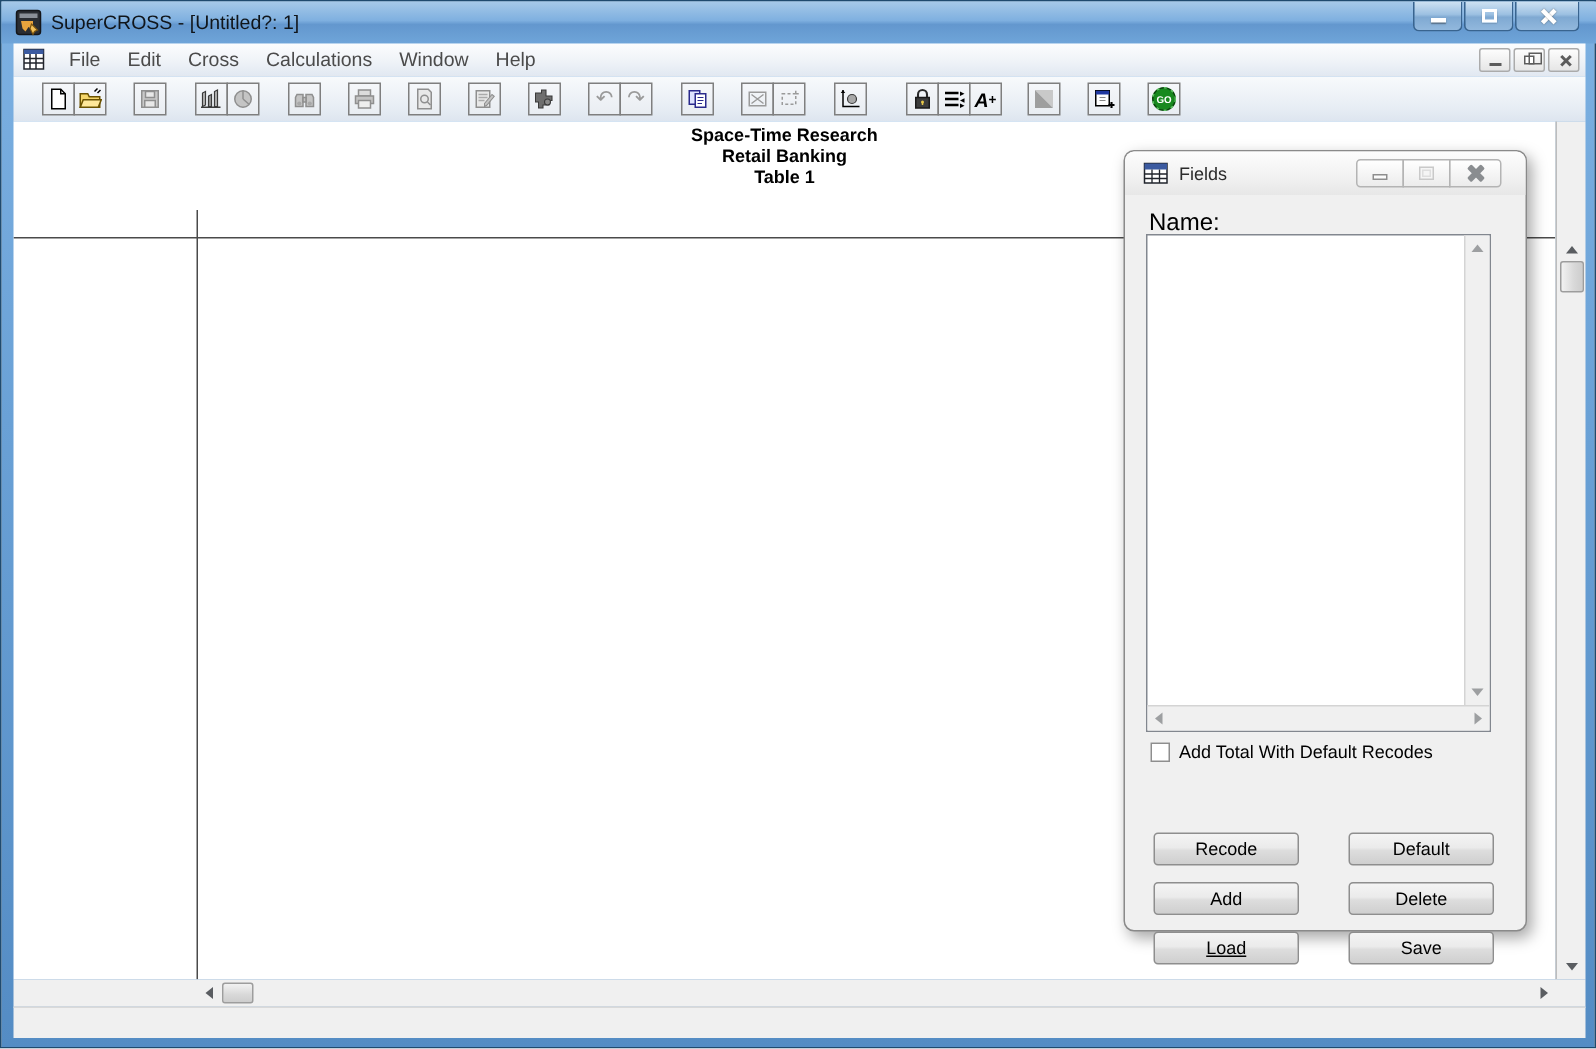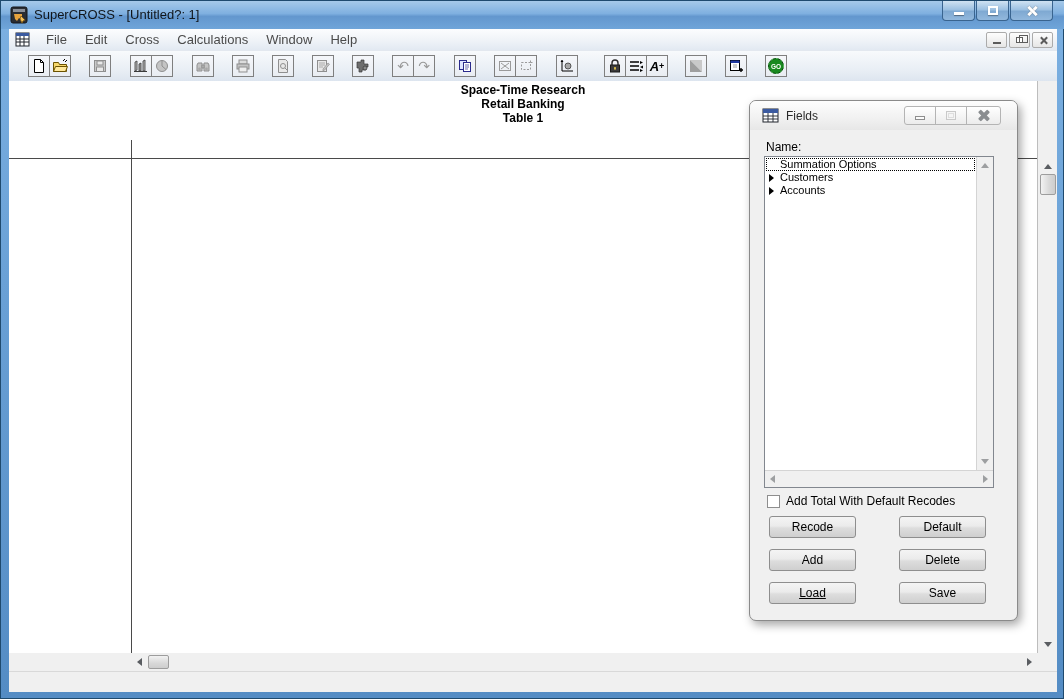--- a/index.html
+++ b/index.html
@@ -92,39 +92,39 @@
     border:1px solid #b4b4b4; margin-left:-1px; }
   .dlg-btnc:first-child { border-radius:3px 0 0 3px; }
   .dlg-btnc:last-child { border-radius:0 3px 3px 0; width:35px; }
   .dlg-gmin { position:absolute; left:50%; bottom:4px; width:10px; height:4px; margin-left:-5px; border:1px solid #8e8e8e; background:#fbfbfb; }
   .dlg-gmax { position:absolute; left:50%; top:50%; width:10px; height:9px; margin:-5px 0 0 -5px; border:1px solid #c9c9c9; background:#f5f5f5; }
   .dlg-gmax::before { content:""; position:absolute; left:1px; top:1px; right:1px; bottom:1px; border:1px solid #dedede; }
   .dlg-gx { position:absolute; left:50%; top:50%; width:11px; height:11px; margin:-6px 0 0 -6px; }
   .dlg-gx::before,.dlg-gx::after { content:""; position:absolute; left:4px; top:-1px; width:4px; height:13px; background:#8a8d90; border-radius:1px; }
   .dlg-gx::before { transform:rotate(45deg); } .dlg-gx::after { transform:rotate(-45deg); }
 
-  .dlg-name-label { position:absolute; left:16px; top:39px; font-size:12px; color:#000; }
+  .dlg-name-label { position:absolute; left:16px; top:39px; font-size:16px; color:#000; }
   .listbox { position:absolute; left:14px; top:55px; width:230px; height:332px;
     background:#fff; border:1px solid #82878f; }
   .list-items { position:absolute; left:1px; top:1px; right:18px; }
   .list-row { position:relative; height:13px; line-height:13px; font-size:11px; color:#000;
     padding-left:14px; white-space:nowrap; cursor:default; }
   .list-row.focused { outline:1px dotted #000; outline-offset:-1px; }
   .expander { position:absolute; left:3px; top:3px; width:0; height:0;
     border-top:4px solid transparent; border-bottom:4px solid transparent; border-left:5px solid #000; }
   .lb-vscroll { position:absolute; right:0; top:0; width:17px; bottom:17px; background:#f0f0f0; border-left:1px solid #d4d4d4; }
   .lb-hscroll { position:absolute; left:0; bottom:0; right:0; height:17px; background:#f0f0f0; border-top:1px solid #d4d4d4; }
 
   .checkbox-row { position:absolute; left:17px; top:393px; display:flex; align-items:center; }
   .checkbox { width:13px; height:13px; background:#fff; border:1px solid #8e8e8e; margin-right:6px; }
   .checkbox-label { font-size:12px; color:#000; }
 
-  .dlg-push { position:absolute; width:87px; height:22px; font-size:12px; color:#000;
+  .dlg-push { position:absolute; width:97px; height:22px; font-size:12px; color:#000;
     text-align:center; line-height:20px; border:1px solid #8e8e8e; border-radius:3px;
-    background:linear-gradient(180deg,#f4f4f4 0%,#ebebeb 45%,#dddddd 55%,#cfcfcf 100%); cursor:default; }
+    background:linear-gradient(180deg,#f4f4f4 0%,#ebebeb 45%,#dddddd 55%,#cfcfcf 100%); cursor:default;margin-top:39px; }
 </style>
 </head>
 <body>
 
 <div id="app">
 
   <div class="titlebar">
     <svg class="app-icon" viewBox="0 0 18 18">
       <rect x="1" y="1" width="16" height="16" rx="2" fill="#2a2d33" stroke="#14161a"></rect>
       <rect x="3" y="3" width="12" height="3" fill="#8a8f98"></rect>
@@ -355,33 +355,20 @@
           </div>
         <div class="dlg-btnc">
             <div class="dlg-gx"></div>
           </div>
       </div>
     </div>
 
     <div class="dlg-name-label">Name:</div>
 
     <div class="listbox">
-      <div class="list-items">
-        <div class="list-row focused">
-          <span>Summation Options</span>
-        </div>
-        <div class="list-row">
-          <span class="expander"></span>
-          <span>Customers</span>
-        </div>
-        <div class="list-row">
-          <span class="expander"></span>
-          <span>Accounts</span>
-        </div>
-      </div>
       <div class="lb-vscroll">
         <div class="tri tri-up" style="left:4px; top:6px; opacity:.55;"></div>
         <div class="tri tri-down" style="left:4px; bottom:6px; opacity:.55;"></div>
       </div>
       <div class="lb-hscroll">
         <div class="tri tri-left" style="left:5px; top:4px; opacity:.55;"></div>
         <div class="tri tri-right" style="right:5px; top:4px; opacity:.55;"></div>
       </div>
     </div>
 

